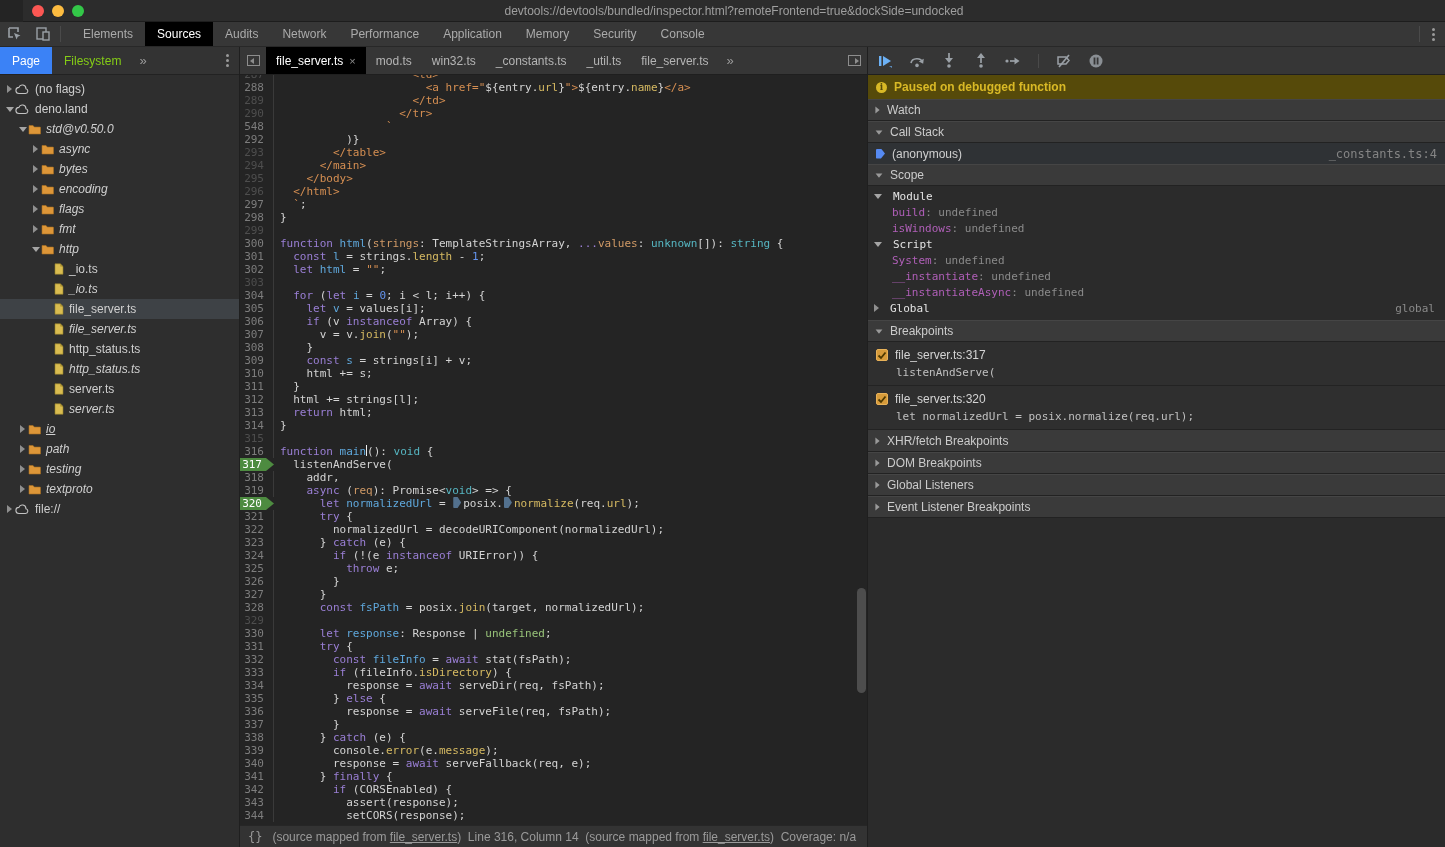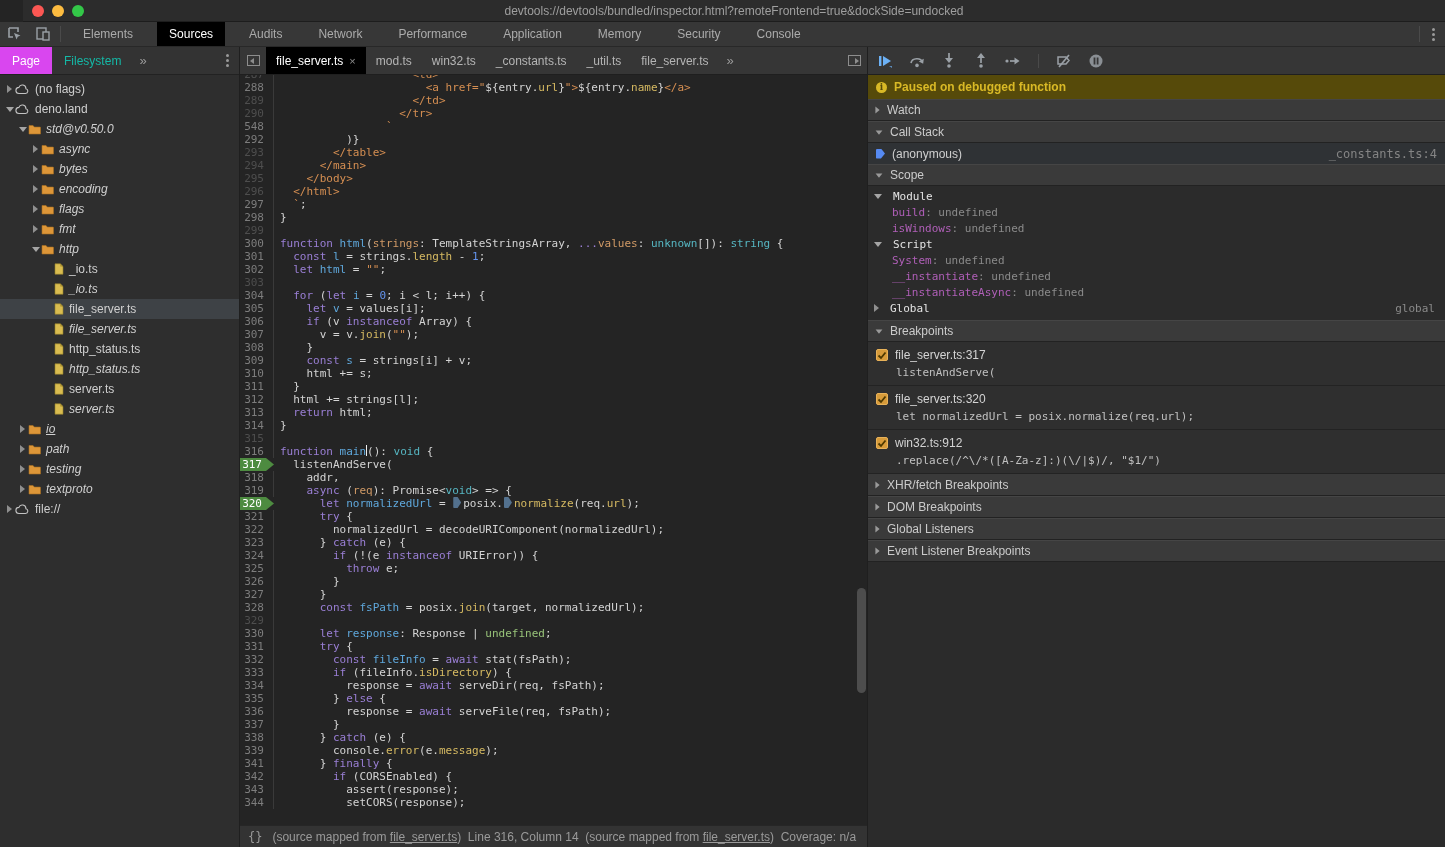--- a/index.html
+++ b/index.html
@@ -13,34 +13,34 @@
   .lights { display:flex; gap:8px; padding-left:9px; }
   .light { width:12px; height:12px; border-radius:50%; }
   .light.r { background:#fc5753; } .light.y { background:#fdbc40; } .light.g { background:#33c748; }
   .win-title { position:absolute; left:0; right:0; text-align:center; color:#9f9f9f; font-size:12px; }
 
   
   .main-toolbar { height:25px; background:#373737; display:flex; align-items:stretch;
     border-bottom:1px solid #282828; }
   .tool-icons { display:flex; align-items:center; padding:0 6px; gap:10px; }
   .vsep { width:1px; background:#4a4a4a; margin:4px 2px; }
-  .main-tabs { display:flex; align-items:stretch; margin-left:8px; flex:1;gap:12px; }
+  .main-tabs { display:flex; align-items:stretch; margin-left:8px; flex:1; }
   .main-tab { padding:0 12px; display:flex; align-items:center; color:#ababab; cursor:default; }
   .main-tab.active { background:#000; color:#fff; }
   .kebab { display:flex; flex-direction:column; gap:2px; align-items:center; justify-content:center; padding:0 10px; }
   .kebab i { width:3px; height:3px; background:#9a9a9a; border-radius:50%; }
 
   
   .workspace { display:flex; height:800px; }
 
   
   .left-pane { width:240px; background:#2e2e2e; border-right:1px solid #1f1f1f; display:flex; flex-direction:column; }
   .pane-header { height:28px; background:#333; display:flex; align-items:stretch; border-bottom:1px solid #222; }
-  .pane-tab { padding:0 12px; display:flex; align-items:center; color:#14b8a6; }
-  .pane-tab.active { background:#d946ef; color:#fff; }
+  .pane-tab { padding:0 12px; display:flex; align-items:center; color:#84cc16; }
+  .pane-tab.active { background:#3b82f6; color:#fff; }
   .chevrons { display:flex; align-items:center; color:#9a9a9a; padding:0 6px; font-size:13px; }
   .pane-header .kebab { margin-left:auto; }
   .file-tree { flex:1; overflow:hidden; padding-top:4px; }
   .tree-row { height:20px; display:flex; align-items:center; white-space:nowrap; color:#cfcfcf; }
   .tree-row.selected { background:#3e4246; }
   .tree-row .arrow { width:11px; display:inline-flex; justify-content:center; flex:none; }
   .tri-r { width:0; height:0; border-left:5px solid #8f8f8f; border-top:4px solid transparent; border-bottom:4px solid transparent; }
   .tri-d { width:0; height:0; border-top:5px solid #a5a5a5; border-left:4px solid transparent; border-right:4px solid transparent; }
   .tree-ic { margin-right:5px; display:inline-flex; flex:none; }
   .tree-label.italic { font-style:italic; }
@@ -476,20 +476,21 @@
           <div class="code-line"><span class="gn">330</span><span class="ct"><span class="tk-w">      </span><span class="tk-k">let</span><span class="tk-w"> </span><span class="tk-d">response</span><span class="tk-w">: Response | </span><span class="tk-g">undefined</span><span class="tk-w">;</span></span></div>
           <div class="code-line"><span class="gn">331</span><span class="ct"><span class="tk-w">      </span><span class="tk-k">try</span><span class="tk-w"> {</span></span></div>
           <div class="code-line"><span class="gn">332</span><span class="ct"><span class="tk-w">        </span><span class="tk-k">const</span><span class="tk-w"> </span><span class="tk-d">fileInfo</span><span class="tk-w"> = </span><span class="tk-k">await</span><span class="tk-w"> stat(fsPath);</span></span></div>
           <div class="code-line"><span class="gn">333</span><span class="ct"><span class="tk-w">        </span><span class="tk-k">if</span><span class="tk-w"> (fileInfo.</span><span class="tk-p">isDirectory</span><span class="tk-w">) {</span></span></div>
           <div class="code-line"><span class="gn">334</span><span class="ct"><span class="tk-w">          response = </span><span class="tk-k">await</span><span class="tk-w"> serveDir(req, fsPath);</span></span></div>
           <div class="code-line"><span class="gn">335</span><span class="ct"><span class="tk-w">        } </span><span class="tk-k">else</span><span class="tk-w"> {</span></span></div>
           <div class="code-line"><span class="gn">336</span><span class="ct"><span class="tk-w">          response = </span><span class="tk-k">await</span><span class="tk-w"> serveFile(req, fsPath);</span></span></div>
           <div class="code-line"><span class="gn">337</span><span class="ct"><span class="tk-w">        }</span></span></div>
           <div class="code-line"><span class="gn">338</span><span class="ct"><span class="tk-w">      } </span><span class="tk-k">catch</span><span class="tk-w"> (e) {</span></span></div>
           <div class="code-line"><span class="gn">339</span><span class="ct"><span class="tk-w">        console.</span><span class="tk-p">error</span><span class="tk-w">(e.</span><span class="tk-p">message</span><span class="tk-w">);</span></span></div>
+          <div class="code-line"><span class="gn">340</span><span class="ct"><span class="tk-w">        response = </span><span class="tk-k">await</span><span class="tk-w"> serveFallback(req, e);</span></span></div>
           <div class="code-line"><span class="gn">341</span><span class="ct"><span class="tk-w">      } </span><span class="tk-k">finally</span><span class="tk-w"> {</span></span></div>
           <div class="code-line"><span class="gn">342</span><span class="ct"><span class="tk-w">        </span><span class="tk-k">if</span><span class="tk-w"> (CORSEnabled) {</span></span></div>
           <div class="code-line"><span class="gn">343</span><span class="ct"><span class="tk-w">          assert(response);</span></span></div>
           <div class="code-line"><span class="gn">344</span><span class="ct"><span class="tk-w">          setCORS(response);</span></span></div>
         </div>
       <div class="ed-scrollbar"></div>
     </div>
     <div class="status-bar">
       <span class="braces">{}</span>
       <span id="status-text"><span>(source mapped from </span><a>file_server.ts</a><span>)&nbsp; Line 316, Column 14&nbsp; (source mapped from </span><a>file_server.ts</a><span>)&nbsp; Coverage: n/a</span></span>
@@ -630,31 +631,20 @@
           <div class="bp-title">
             <span class="checkbox">
               <svg width="10" height="9" viewBox="0 0 10 9">
                 <path d="M1.5 4.5 L4 7 L8.5 1.5" fill="none" stroke="#4d3800" stroke-width="1.8"></path>
               </svg>
             </span>
             <span>file_server.ts:320</span>
           </div>
           <div class="bp-code">let normalizedUrl = posix.normalize(req.url);</div>
         </div>
-        <div class="bp-entry">
-          <div class="bp-title">
-            <span class="checkbox">
-              <svg width="10" height="9" viewBox="0 0 10 9">
-                <path d="M1.5 4.5 L4 7 L8.5 1.5" fill="none" stroke="#4d3800" stroke-width="1.8"></path>
-              </svg>
-            </span>
-            <span>win32.ts:912</span>
-          </div>
-          <div class="bp-code">.replace(/^\/*([A-Za-z]:)(\/|$)/, "$1/")</div>
-        </div>
       </div>
 
     <div id="collapsed-sections">
         <div class="sec-header">
           <span class="tri-r"></span>
           <span>XHR/fetch Breakpoints</span>
         </div>
         <div class="sec-header">
           <span class="tri-r"></span>
           <span>DOM Breakpoints</span>

